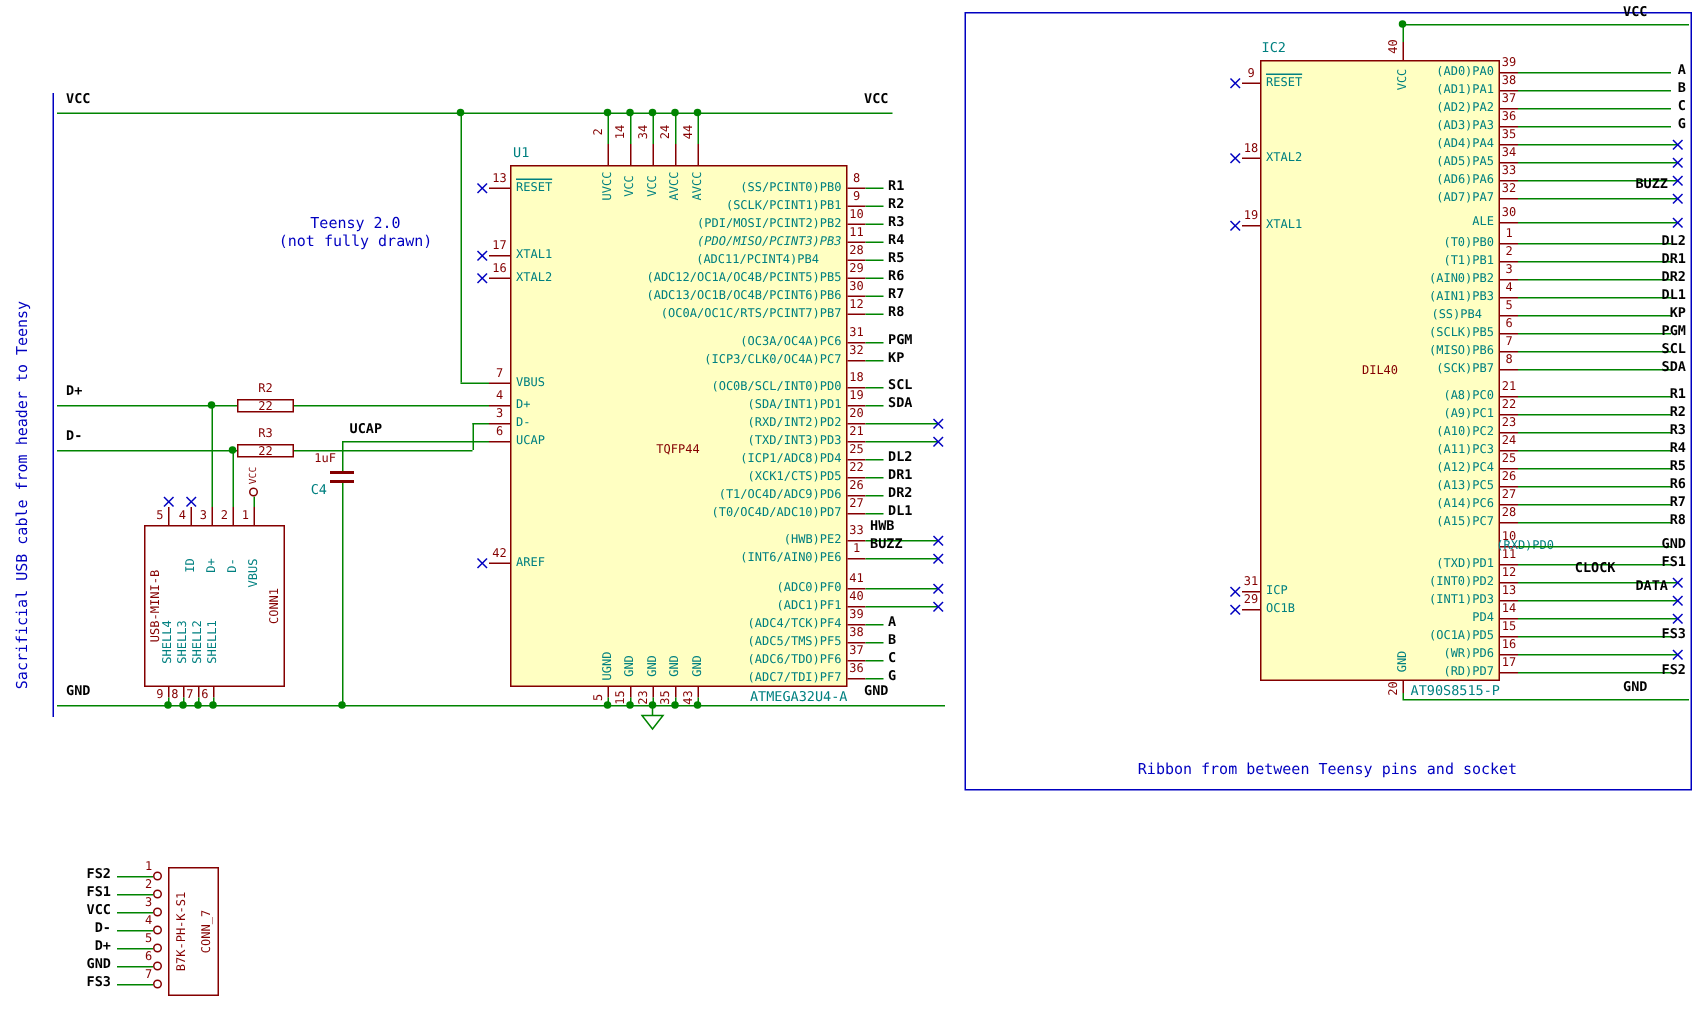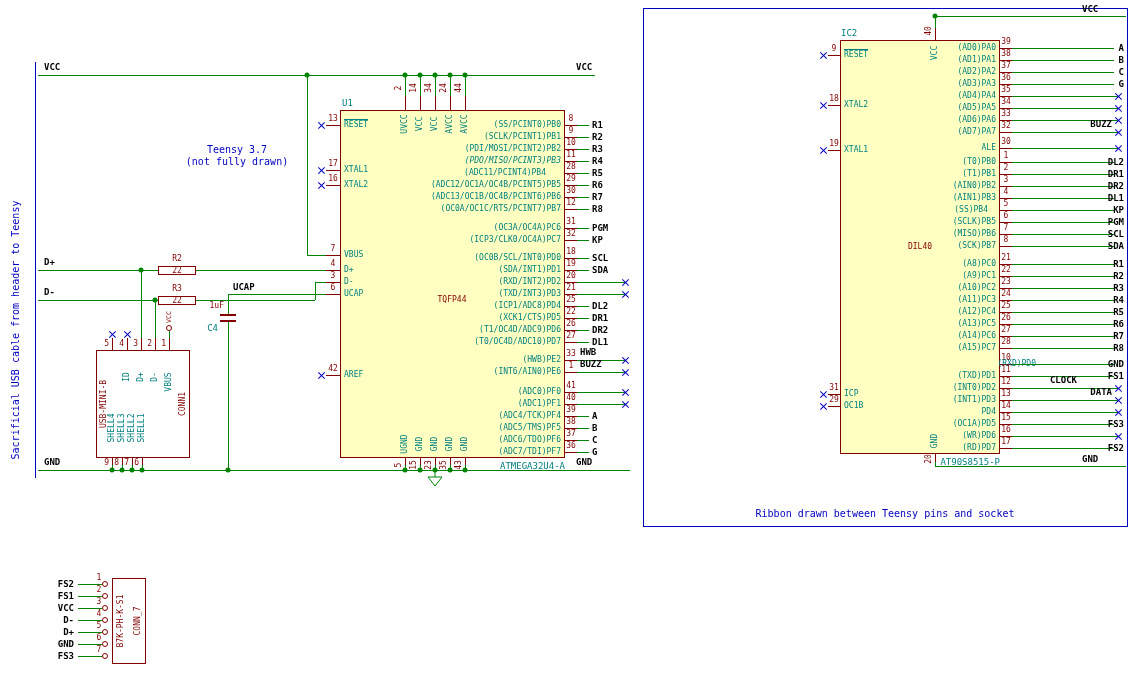--- a/index.html
+++ b/index.html
@@ -22,23 +22,23 @@
 .bluebox{position:absolute;border:1px solid #0000c0;box-sizing:border-box;pointer-events:none;background:transparent;}
 .nc{position:absolute;width:8px;height:8px;transform:translate(-50%,-50%);}
 .nc i{position:absolute;left:3.5px;top:-0.5px;width:1px;height:9px;background:#0000c0;display:block;}
 .ovl{text-decoration:overline;}
 </style>
 </head>
 <body>
 
 <div id="canvas">
   <div class="txt note" style="left:16px;top:330px;transform:translate(-50%,-50%) rotate(-90deg);">Sacrificial USB cable from header to Teensy</div>
-  <div class="txt note" style="left:237px;top:150px;transform:translate(-50%,-50%);">Teensy 3.7</div>
+  <div class="txt note" style="left:237px;top:150px;transform:translate(-50%,-50%);">Teensy 2.0</div>
   <div class="txt note" style="left:237px;top:162px;transform:translate(-50%,-50%);">(not fully drawn)</div>
-  <div class="txt note" style="left:885px;top:514px;transform:translate(-50%,-50%);">Ribbon drawn between Teensy pins and socket</div>
+  <div class="txt note" style="left:885px;top:514px;transform:translate(-50%,-50%);">Ribbon from between Teensy pins and socket</div>
   <div class="bluebox" style="left:643px;top:8px;width:485px;height:519px;"></div>
   <div class="bluewire" style="left:35px;top:62px;width:1px;height:416px;"></div>
   <svg style="position:absolute;left:427px;top:470px;" width="18" height="20" viewBox="0 0 18 20">
     <path d="M8 0 L8 7 M1 7 L15 7 L8 16 Z" fill="none" stroke="#008400" stroke-width="1"></path>
   </svg>
 <div class="body" style="left: 340px; top: 110px; width: 225px; height: 348px;"></div>
     <div class="txt ref" style="left: 342px; top: 103px; transform: translate(0px, -50%);">U1</div>
     <div class="txt ref" style="left: 565px; top: 466px; transform: translate(-100%, -50%);">ATMEGA32U4-A</div>
     <div class="txt rval" style="left: 452px; top: 300px; transform: translate(-50%, -50%); text-align: right;">TQFP44</div>
     <div class="pstub" style="left: 326px; top: 125px; width: 14px; height: 1px;"></div>

